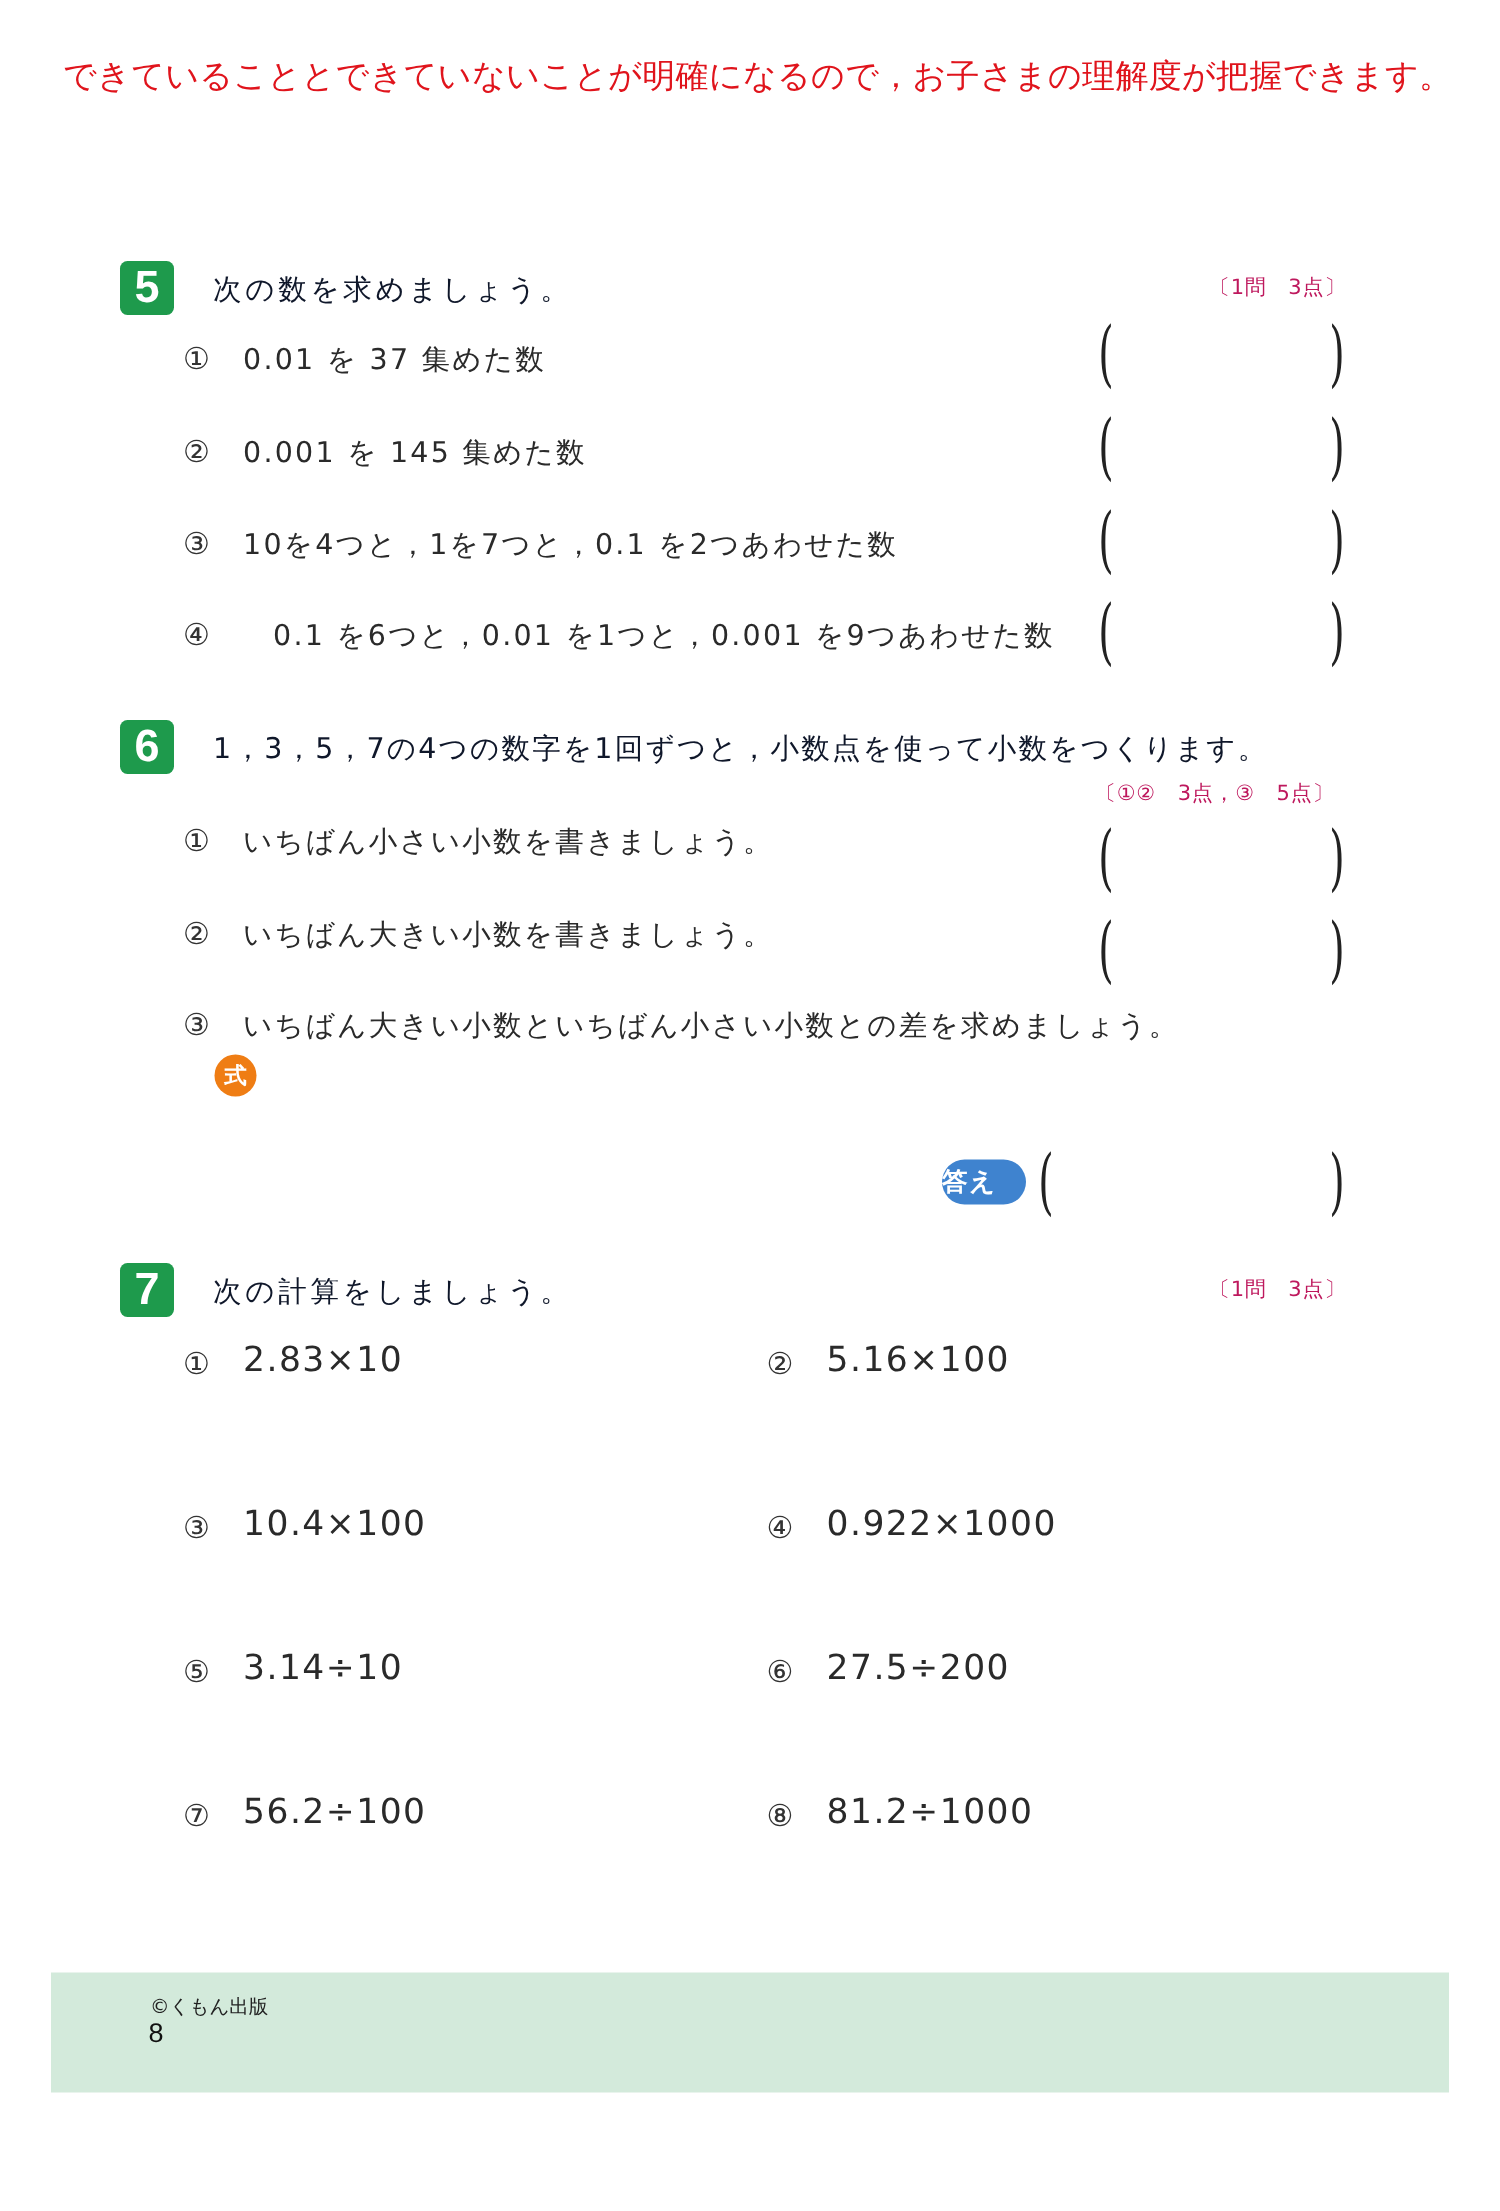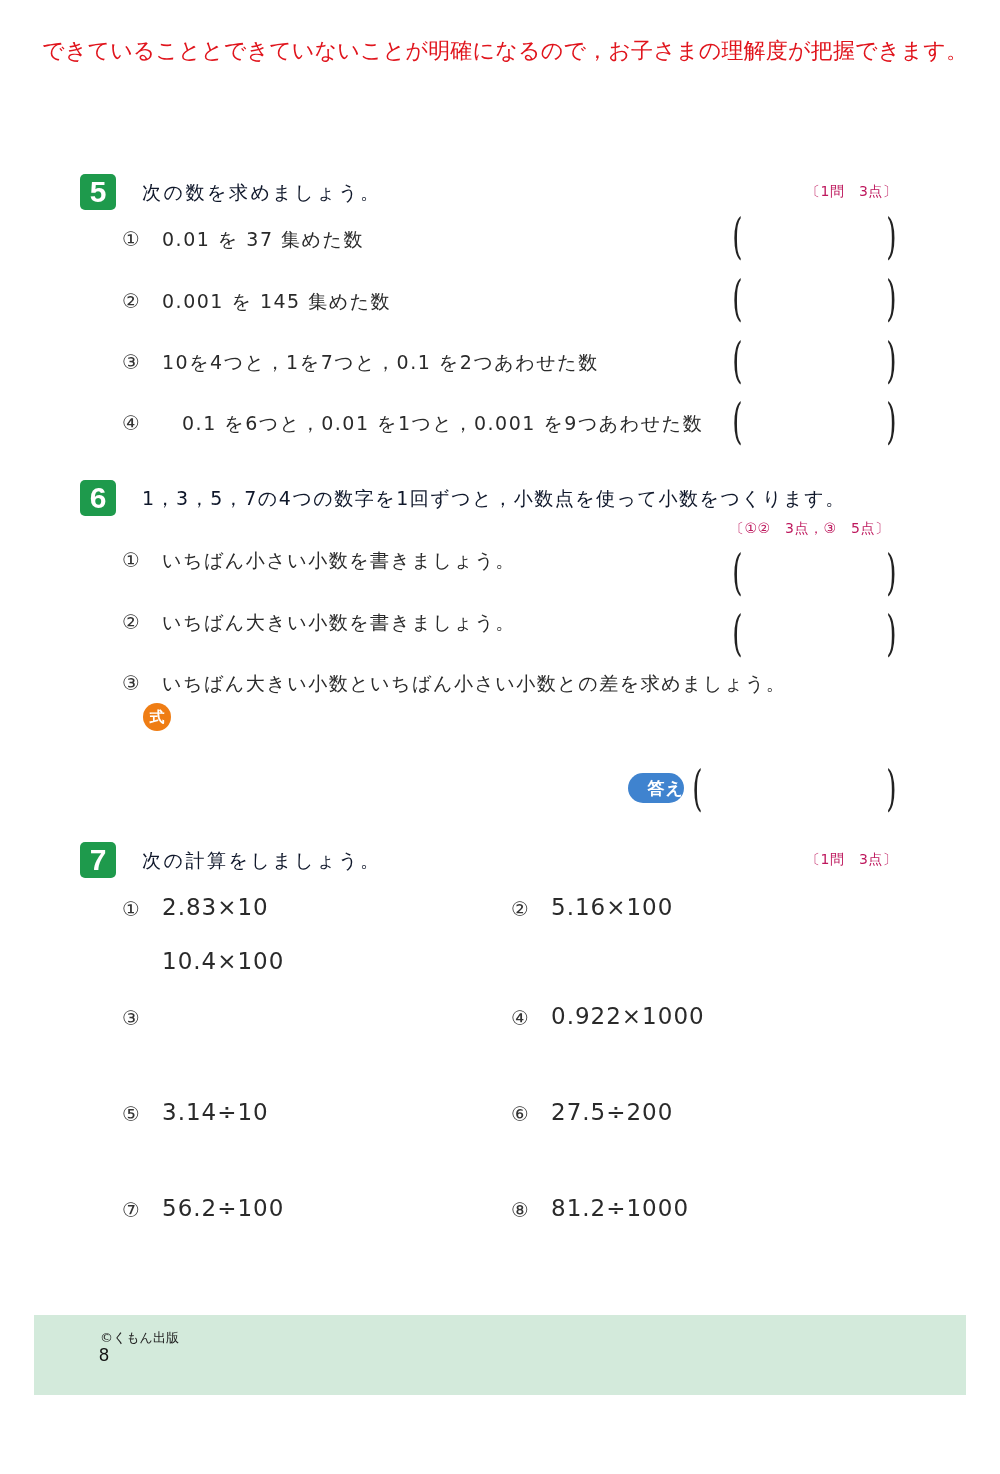--- a/index.html
+++ b/index.html
@@ -12,21 +12,21 @@
             text-align:center; line-height:36px; }
   .instr { font-size:19px; letter-spacing:2.5px; white-space:nowrap; color:#0f172a; }
   .points { font-size:14px; white-space:nowrap; color:#be185d; letter-spacing:0.5px; }
   .qnum { font-size:20px; width:24px; text-align:center; color:#333; }
   .qtext { font-size:19px; letter-spacing:1.5px; white-space:nowrap; color:#2a2a2a; }
   .paren { font-family:"DejaVu Serif",serif; font-size:48px; font-weight:200; color:#222; transform:scaleX(0.55); line-height:1; }
   .calc { font-size:23px; letter-spacing:1px; white-space:nowrap; color:#2a2a2a; }
   .shiki { width:28px; height:28px; border-radius:50%; background:#ef7d14; color:#fff;
            font-size:15px; font-weight:bold; text-align:center; line-height:28px; }
   .kotae { width:56px; height:30px; border-radius:15px; background:#3f83cf; color:#fff;
-           font-size:17px; font-weight:bold; text-align:right; line-height:30px; letter-spacing:1px; }
+           font-size:17px; font-weight:bold; text-align:left; line-height:30px; letter-spacing:1px; }
   .footer { left:34px; top:1315px; width:932px; height:80px; background:#d3eadb; }
   .copy { left:100px; top:1329px; font-size:13px; color:#222; }
   .pageno { left:99px; top:1345px; font-size:18px; color:#111; font-family:"Liberation Sans",sans-serif; }
 </style>
 </head>
 <body>
 
 <div class="abs notice">できていることとできていないことが明確になるので，お子さまの理解度が把握できます。</div>
 
 <div class="abs secnum" style="left:80px;top:174px;">5</div>
@@ -87,21 +87,21 @@
 <div class="abs secnum" style="left:80px;top:842px;">7</div>
 <div class="abs instr" style="left:142px;top:848px;text-align:right;">次の計算をしましょう。</div>
 <div class="abs points" style="left:806px;top:851px;">〔1問　3点〕</div>
 
 <div class="abs qnum" style="left:119px;top:897px;">①</div>
 <div class="abs calc" style="left:162px;top:894px;">2.83×10</div>
 <div class="abs qnum" style="left:508px;top:897px;">②</div>
 <div class="abs calc" style="left:551px;top:894px;">5.16×100</div>
 
 <div class="abs qnum" style="left:119px;top:1006px;">③</div>
-<div class="abs calc" style="left:162px;top:948px;">10.4×100</div>
+<div class="abs calc" style="left:162px;top:1003px;">10.4×100</div>
 <div class="abs qnum" style="left:508px;top:1006px;">④</div>
 <div class="abs calc" style="left:551px;top:1003px;">0.922×1000</div>
 
 <div class="abs qnum" style="left:119px;top:1102px;">⑤</div>
 <div class="abs calc" style="left:162px;top:1099px;">3.14÷10</div>
 <div class="abs qnum" style="left:508px;top:1102px;">⑥</div>
 <div class="abs calc" style="left:551px;top:1099px;">27.5÷200</div>
 
 <div class="abs qnum" style="left:119px;top:1198px;">⑦</div>
 <div class="abs calc" style="left:162px;top:1195px;">56.2÷100</div>

